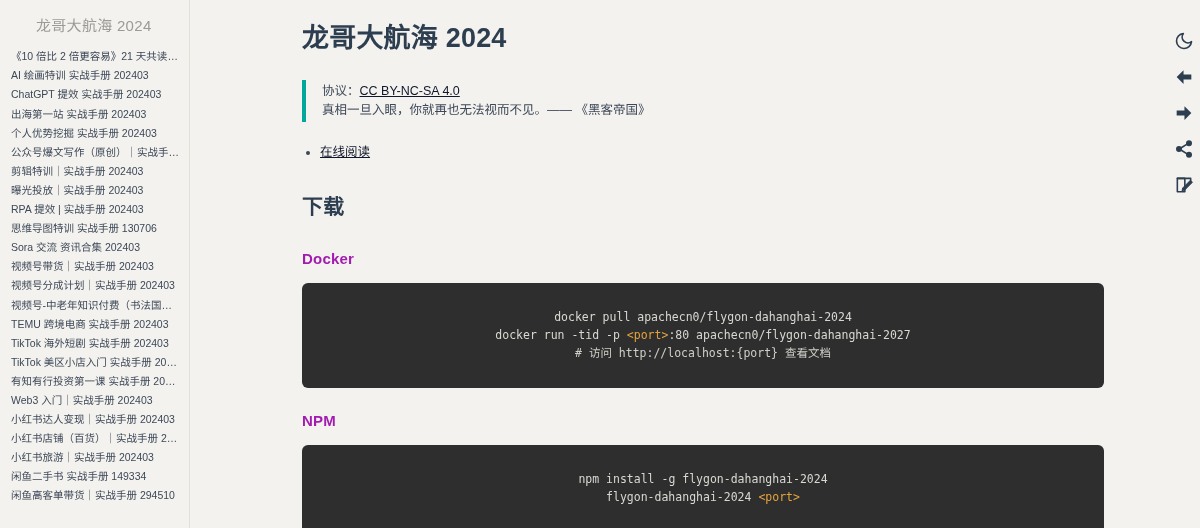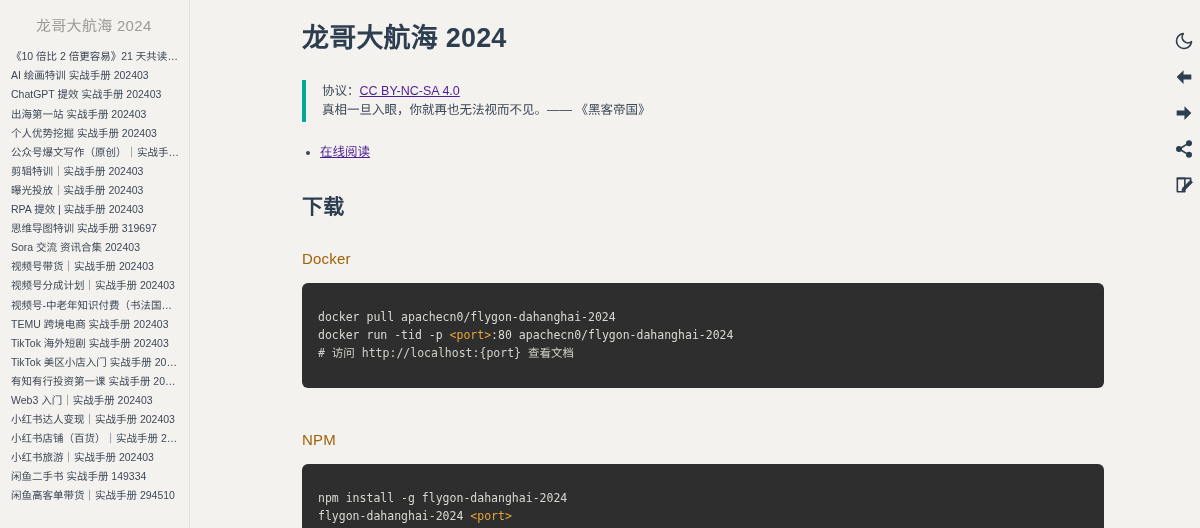--- a/index.html
+++ b/index.html
@@ -82,21 +82,21 @@
     color: #3c4858;
   }
   blockquote.note p {
     margin: 0 0 0 0;
     font-size: 12.5px;
     line-height: 1.5;
     color: #3c4858;
   }
   blockquote.note p + p { }
   a.link {
-    color: #4c1d95;
+    color: #0f172a;
     text-decoration: underline;
     font-size: 12.5px;
     cursor: pointer;
   }
 
   ul.links {
     margin: 0 0 28px 0;
     padding-left: 18px;
     list-style: disc;
   }
@@ -110,40 +110,40 @@
 
   h2.sec {
     font-size: 21px;
     color: #2c3e50;
     font-weight: 700;
     margin: 0 16px 30px 0;
     letter-spacing: .3px;
   }
   h3.sub {
     font-size: 15px;
-    color: #a16207;
-    font-weight: 400;
+    color: #a21caf;
+    font-weight: 700;
     margin: 0 0 16px 0;
     letter-spacing: .2px;
   }
-  h3.sub.npm { margin-top: 43px; }
+  h3.sub.npm { margin-top: 24px; }
 
   pre.code {
     background: #2e2e2e;
     border-radius: 6px;
     margin: 0;
     padding: 26px 16px;
     width: 802px;
     overflow: hidden;
     font-family: "DejaVu Sans Mono", "Liberation Mono", monospace;
     font-size: 11.5px;
     line-height: 1.55;
     color: #d8d8d2;
   }
-  pre.code .ln { display: block; white-space: pre; }
+  pre.code .ln { display: block; white-space: pre; text-align: center; }
   pre.code .tok-var { color: #e5a33c; }
   pre.code .tok-comment { color: #cfcfc8; }
 
   
   .right-rail {
     position: absolute;
     top: 0; right: 0;
     width: 32px;
     height: 528px;
     display: flex;
@@ -171,21 +171,21 @@
     <nav class="sidebar-nav">
       <a class="sidebar-item">《10 倍比 2 倍更容易》21 天共读营 实战手…</a>
       <a class="sidebar-item">AI 绘画特训 实战手册 202403</a>
       <a class="sidebar-item">ChatGPT 提效 实战手册 202403</a>
       <a class="sidebar-item">出海第一站 实战手册 202403</a>
       <a class="sidebar-item">个人优势挖掘 实战手册 202403</a>
       <a class="sidebar-item">公众号爆文写作（原创）｜实战手册 202403</a>
       <a class="sidebar-item">剪辑特训｜实战手册 202403</a>
       <a class="sidebar-item">曝光投放｜实战手册 202403</a>
       <a class="sidebar-item">RPA 提效 | 实战手册 202403</a>
-      <a class="sidebar-item">思维导图特训 实战手册 319697</a>
+      <a class="sidebar-item">思维导图特训 实战手册 130706</a>
       <a class="sidebar-item">Sora 交流 资讯合集 202403</a>
       <a class="sidebar-item">视频号带货｜实战手册 202403</a>
       <a class="sidebar-item">视频号分成计划｜实战手册 202403</a>
       <a class="sidebar-item">视频号-中老年知识付费（书法国画）实战…</a>
       <a class="sidebar-item">TEMU 跨境电商 实战手册 202403</a>
       <a class="sidebar-item">TikTok 海外短剧 实战手册 202403</a>
       <a class="sidebar-item">TikTok 美区小店入门 实战手册 202403</a>
       <a class="sidebar-item">有知有行投资第一课 实战手册 202403</a>
       <a class="sidebar-item">Web3 入门｜实战手册 202403</a>
       <a class="sidebar-item">小红书达人变现｜实战手册 202403</a>
@@ -210,21 +210,21 @@
 
       <ul class="links">
         <li>
           <a class="link">在线阅读</a>
         </li>
       </ul>
 
       <h2 class="sec">下载</h2>
 
       <h3 class="sub">Docker</h3>
-      <pre class="code"><span class="ln">docker pull apachecn0/flygon-dahanghai-2024</span><span class="ln"><span>docker run -tid -p </span><span class="tok-var">&lt;port&gt;</span><span>:80 apachecn0/flygon-dahanghai-2024</span></span><span class="ln tok-comment"># 访问 http://localhost:{port} 查看文档</span></pre>
+      <pre class="code"><span class="ln">docker pull apachecn0/flygon-dahanghai-2024</span><span class="ln"><span>docker run -tid -p </span><span class="tok-var">&lt;port&gt;</span><span>:80 apachecn0/flygon-dahanghai-2027</span></span><span class="ln tok-comment"># 访问 http://localhost:{port} 查看文档</span></pre>
 
       <h3 class="sub npm">NPM</h3>
       <pre class="code"><span class="ln">npm install -g flygon-dahanghai-2024</span><span class="ln"><span>flygon-dahanghai-2024 </span><span class="tok-var">&lt;port&gt;</span></span></pre>
 
     </article>
 
     <div class="right-rail">
 
       <div class="rail-btn">
         <span>

